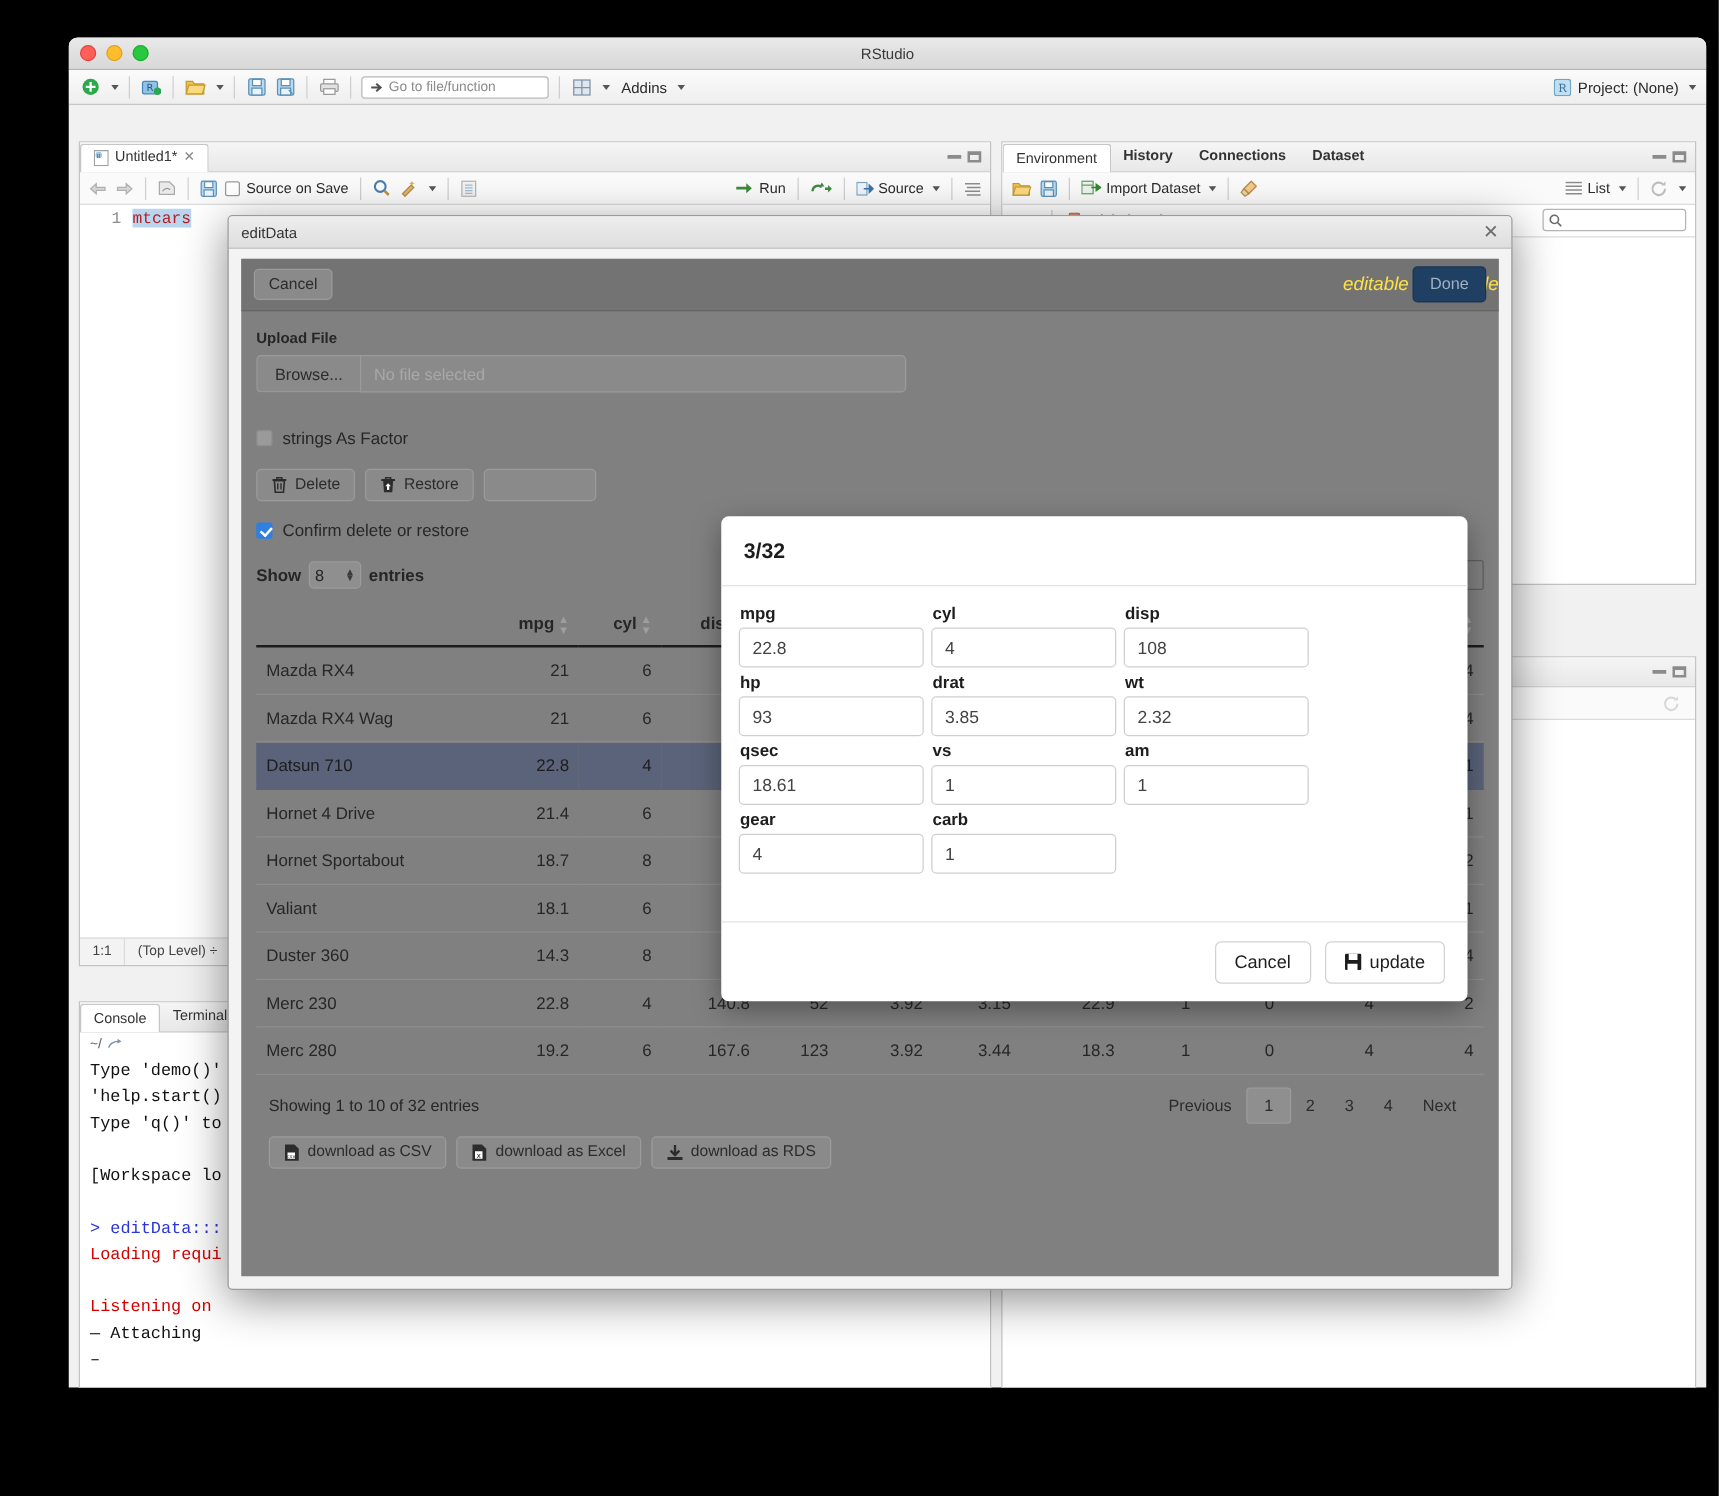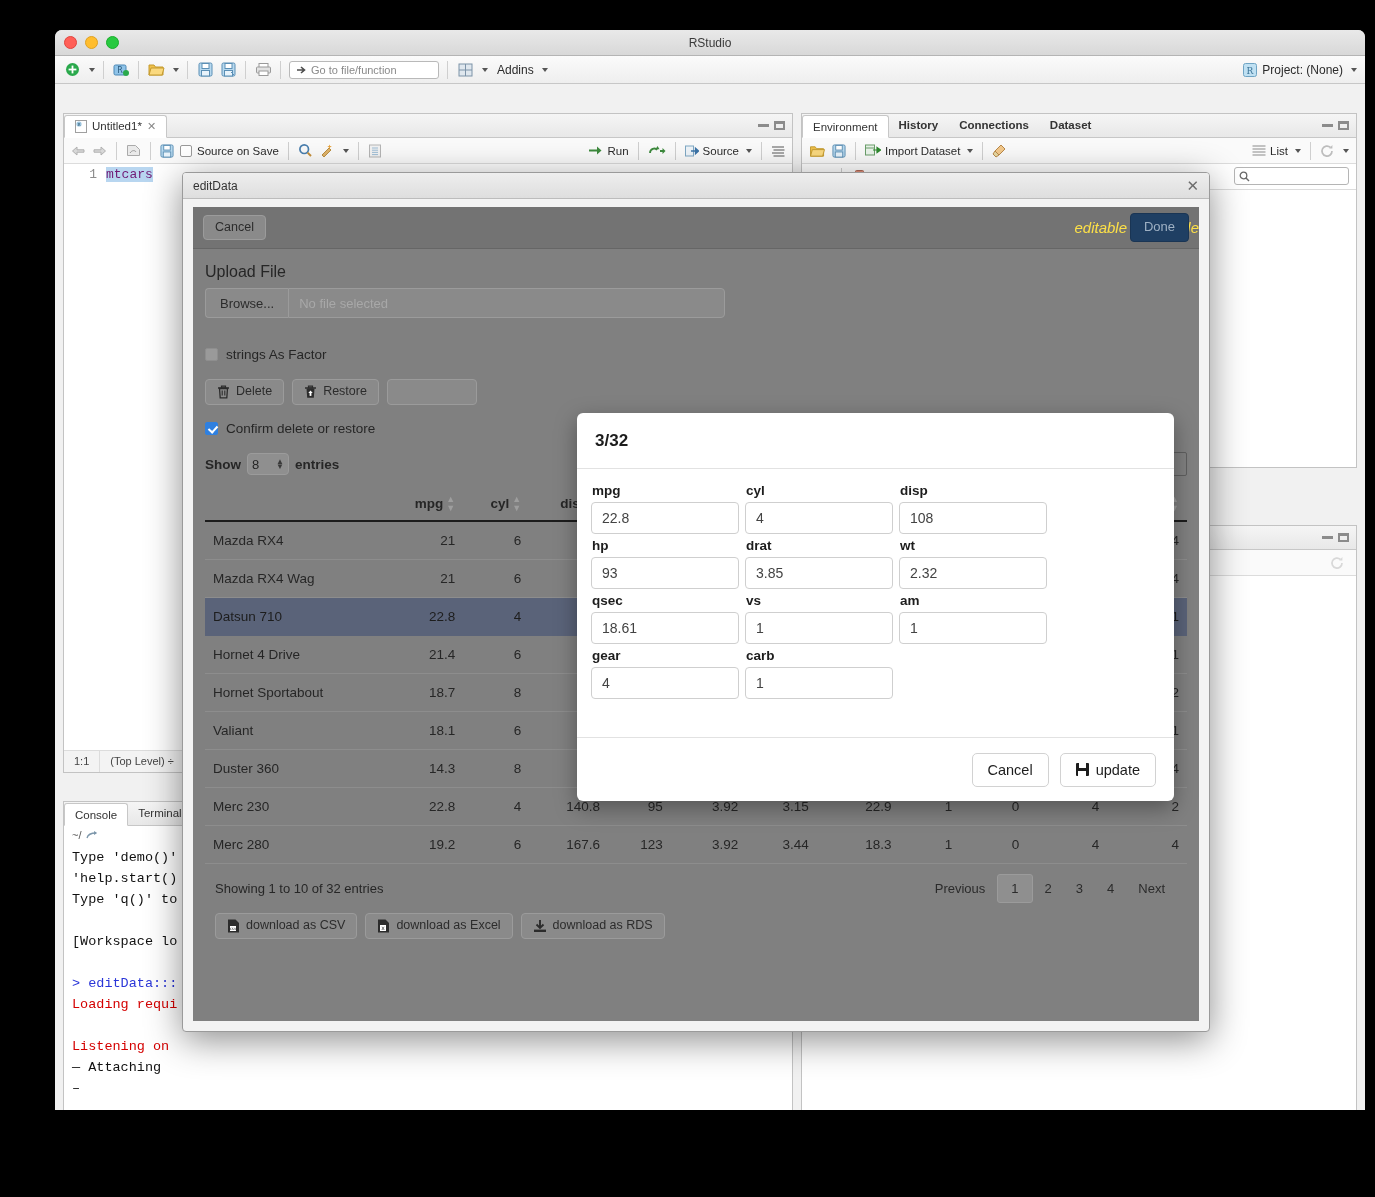--- a/index.html
+++ b/index.html
@@ -76,21 +76,21 @@
   .subbar{
     height:26px; border-bottom:1px solid #dcdcdc; background:#fafafa;
     display:flex;align-items:center;gap:6px;padding:0 7px;font-size:11.5px;color:#2b2b2b;
     position:relative;
   }
 
   
   #source-pane{ left:8px; top:28px; width:730px; height:660px; }
   .gutter-row{ display:flex; font-family:"Liberation Mono", monospace; font-size:13px; }
   .gnum{ width:42px; text-align:right; padding-right:9px; color:#8d8d8d; background:#fff;}
-  .code-sel{ background:#b8d6f0; color:#701a75; }
+  .code-sel{ background:#b8d6f0; color:#b91c1c; }
   .statusbar{
     position:absolute;bottom:0;left:0;right:0;height:22px;border-top:1px solid #dcdcdc;
     background:#f3f3f3;display:flex;align-items:center;font-size:11px;color:#444;
   }
   .statusbar .cell{ padding:0 10px; border-right:1px solid #dcdcdc; line-height:21px;}
 
   
   #console-pane{ left:8px; top:716px; width:730px; height:380px; }
   .consoleout{
     font-family:"Liberation Mono", monospace; font-size:13.5px; line-height:21px;
@@ -139,21 +139,21 @@
   .btn{
     border:1px solid #9b9b9b; background:#8a8a8a; color:#2c2c2c;
     font-size:12.5px; border-radius:4px; padding:5px 11px; line-height:1.1;
     display:inline-flex; align-items:center; gap:6px;
   }
   #gadget-done{
     position:absolute; right:10px; background:#1f3f63; border-color:#1a3554; color:#9fb1c4;
     padding:6px 13px; font-size:13px;
   }
   .appcontent{ padding:14px 12px 0 12px; color:#2b2b2b; }
-  .lbl-bold{ font-weight:normal; font-size:16px; color:#262626; }
+  .lbl-bold{ font-weight:bold; font-size:12px; color:#262626; }
   .filerow{ display:flex; height:30px; margin-top:7px; width:520px; }
   .fbrowse{
     border:1px solid #9b9b9b; border-right:none; background:#8a8a8a; color:#2c2c2c;
     font-size:13px; padding:0 14px; display:flex; align-items:center; border-radius:4px 0 0 4px;
   }
   .fname{
     flex:1; border:1px solid #9b9b9b; background:#8a8a8a; color:#a8a8a8;
     font-size:13px; padding:0 10px; display:flex; align-items:center; border-radius:0 4px 4px 0;
   }
   .chkrow{ display:flex; align-items:center; gap:8px; font-size:13.5px; color:#262626;}
@@ -756,21 +756,21 @@
               <td>0</td>
               <td>0</td>
               <td>3</td>
               <td>4</td>
             </tr>
             <tr>
               <td>Merc 230</td>
               <td>22.8</td>
               <td>4</td>
               <td>140.8</td>
-              <td>95</td>
+              <td>52</td>
               <td>3.92</td>
               <td>3.15</td>
               <td>22.9</td>
               <td>1</td>
               <td>0</td>
               <td>4</td>
               <td>2</td>
             </tr>
             <tr>
               <td>Merc 280</td>

